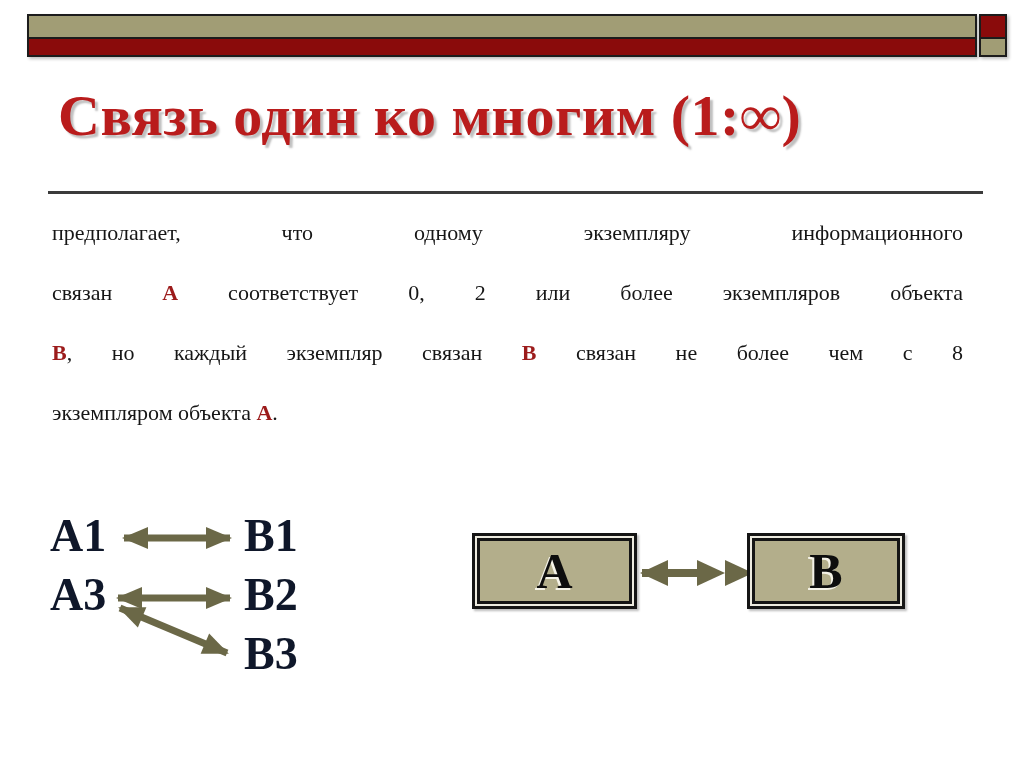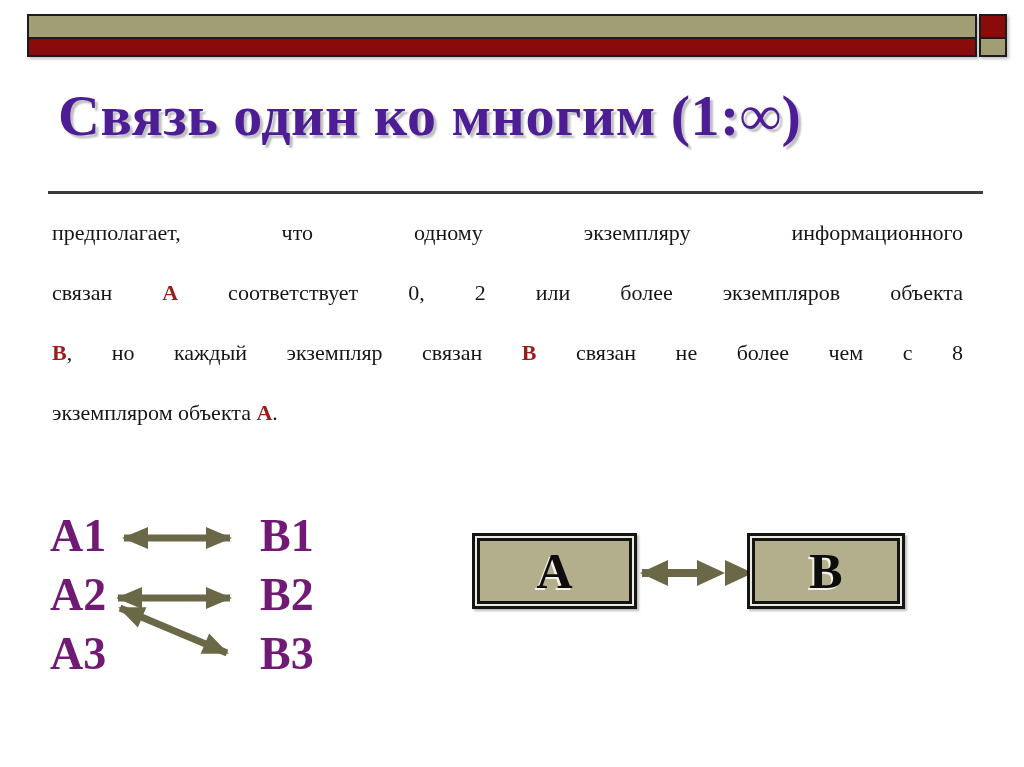--- a/index.html
+++ b/index.html
@@ -20,40 +20,40 @@
     position:absolute;left:27px;top:39px;width:950px;height:18px;box-sizing:border-box;
     background:#8a0b0b;border:2px solid #1c1c1c;border-top:none;box-shadow:2px 2px 3px rgba(0,0,0,0.25);
   }
   .banner-bottom-right-square{
     position:absolute;left:979px;top:39px;width:28px;height:18px;box-sizing:border-box;
     background:#a19d75;border:2px solid #1c1c1c;border-top:none;box-shadow:2px 2px 3px rgba(0,0,0,0.25);
   }
   
   .slide-title{
     position:absolute;left:58px;top:82px;white-space:nowrap;
-    font-size:58px;font-weight:bold;color:#4c1d95;letter-spacing:0.5px;
+    font-size:58px;font-weight:bold;color:#b91c1c;letter-spacing:0.5px;
     text-shadow:3px 3px 2px #bfbfbf;
   }
   .title-divider{
     position:absolute;left:48px;top:191px;width:935px;height:3px;background:#3b3b3b;
   }
   
   .body-paragraph{
     position:absolute;left:52px;top:203px;width:911px;
     font-size:22px;color:#161616;
   }
   .para-line{height:60px;line-height:60px;overflow:visible;}
   .para-line.just{text-align:justify;text-align-last:justify;}
   .em-red{color:#9c1b1b;font-weight:bold;}
   
   .instance-col{position:absolute;top:510px;}
   .instance-col.col-a{left:50px;}
-  .instance-col.col-b{left:244px;margin-left:16px;}
+  .instance-col.col-b{left:244px;}
   .pair-label{
-    height:59px;line-height:52px;font-size:46px;font-weight:bold;color:#701a75;
+    height:59px;line-height:52px;font-size:46px;font-weight:bold;color:#0f172a;
   }
   
   .arrows-svg{position:absolute;left:0;top:0;pointer-events:none;}
   
   .entity-box{
     position:absolute;top:533px;height:76px;box-sizing:border-box;
     background:#b3ae8b;border:3px solid #151515;
     box-shadow:inset 0 0 0 2px #edebe0, inset 0 0 0 5px #151515, 2px 2px 2px rgba(90,90,90,0.4);
     display:flex;align-items:center;justify-content:center;
   }
@@ -79,21 +79,20 @@
 
   <div class="body-paragraph">
       <div class="para-line just"><span>предполагает, что одному экземпляру информационного</span></div>
       <div class="para-line just"><span>связан </span><span class="em-red">А</span><span> соответствует 0, 2 или более экземпляров объекта</span></div>
       <div class="para-line just"><span class="em-red">В</span><span>, но каждый экземпляр связан </span><span class="em-red">В</span><span> связан не более чем с 8</span></div>
       <div class="para-line"><span>экземпляром объекта </span><span class="em-red">А</span><span>.</span></div>
     </div>
 
   <div class="instance-col col-a">
       <div class="pair-label">A1</div>
-      <div class="pair-label">A2</div>
       <div class="pair-label">A3</div>
     </div>
   <div class="instance-col col-b">
       <div class="pair-label">B1</div>
       <div class="pair-label">B2</div>
       <div class="pair-label">B3</div>
     </div>
 
   <svg class="arrows-svg" width="1024" height="767" viewBox="0 0 1024 767">
     <defs>

